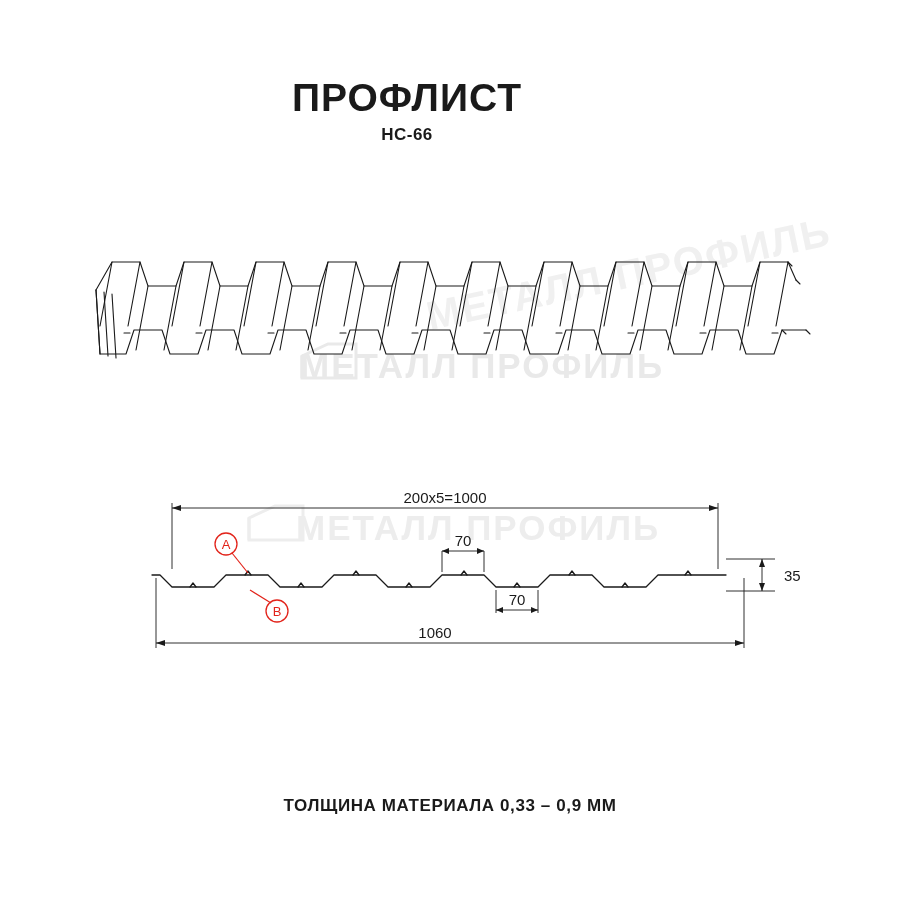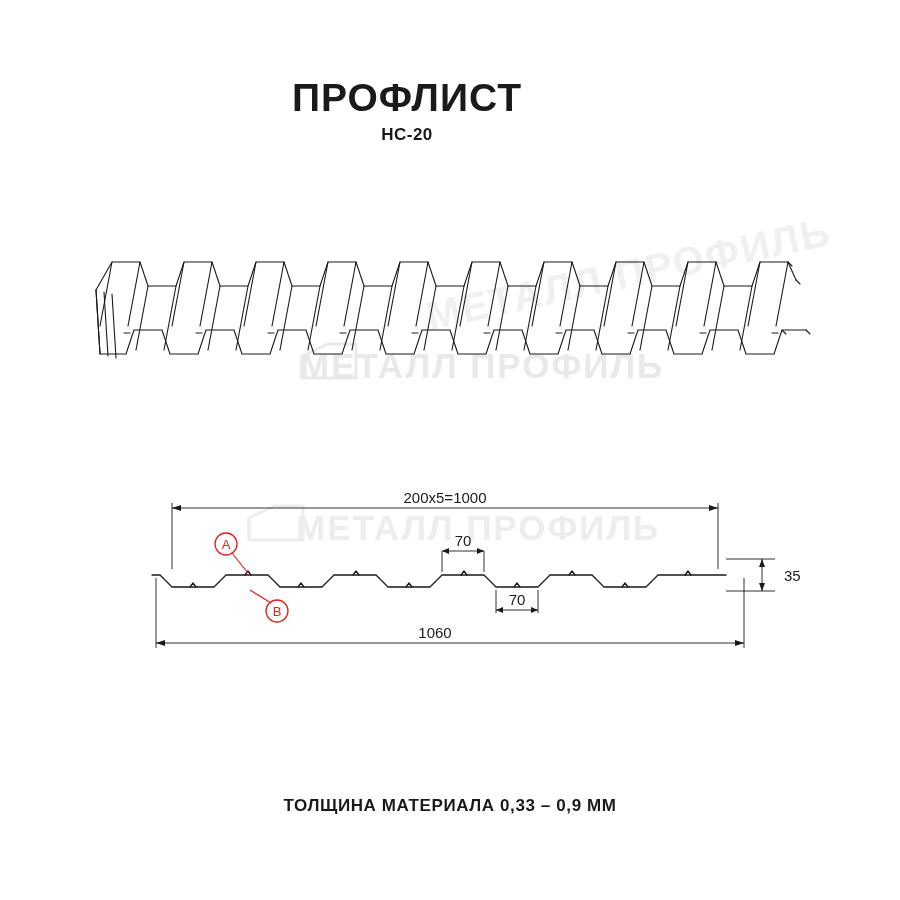--- a/index.html
+++ b/index.html
@@ -62,21 +62,21 @@
   }
   svg { display: block; }
 </style>
 </head>
 <body>
 
 <div class="sheet">
 
   <div class="title-block">
     <div class="title">ПРОФЛИСТ</div>
-    <div class="subtitle">НС-20</div>
+    <div class="subtitle">НС-66</div>
   </div>
 
   <div class="figure-area">
     <svg width="900" height="900" viewBox="0 0 900 900" xmlns="http://www.w3.org/2000/svg">
 
       <g opacity="1">
         <text x="300" y="378" font-family="Liberation Sans, sans-serif" font-size="35" font-weight="bold" fill="#e9e9e9" letter-spacing="2">МЕТАЛЛ ПРОФИЛЬ</text>
         <g fill="none" stroke="#e9e9e9" stroke-width="3">
           <path d="M302 356 l26 -12 h28 v34 h-54 z"></path>
           <path d="M302 356 v22"></path>

